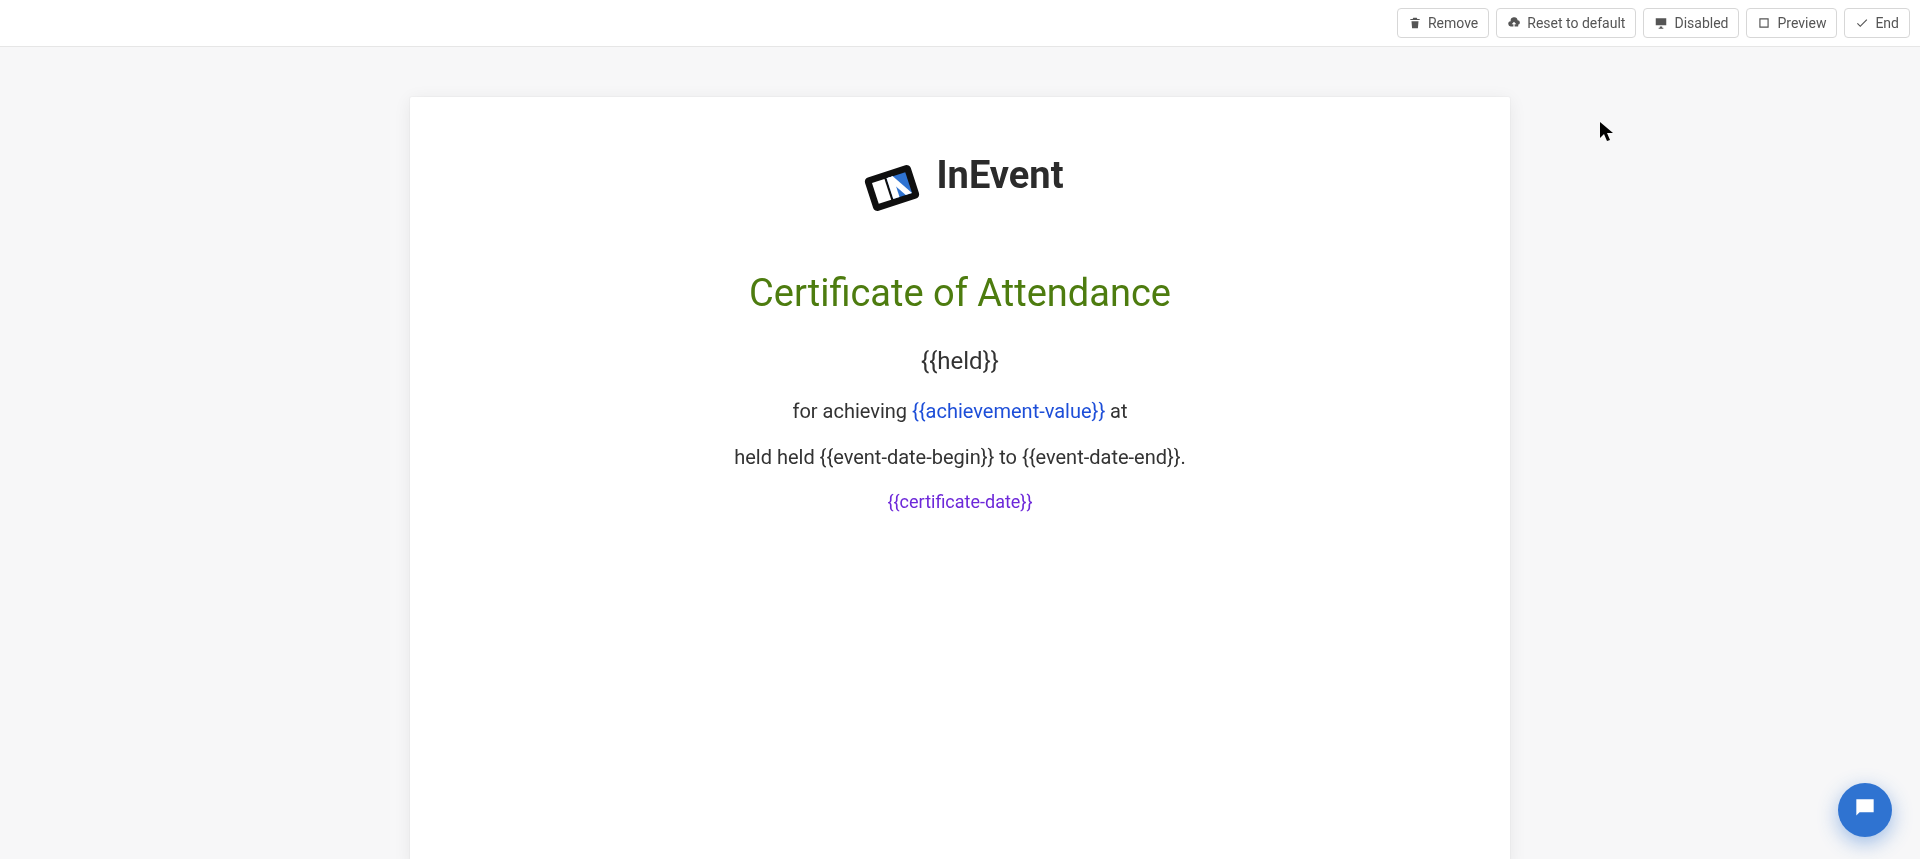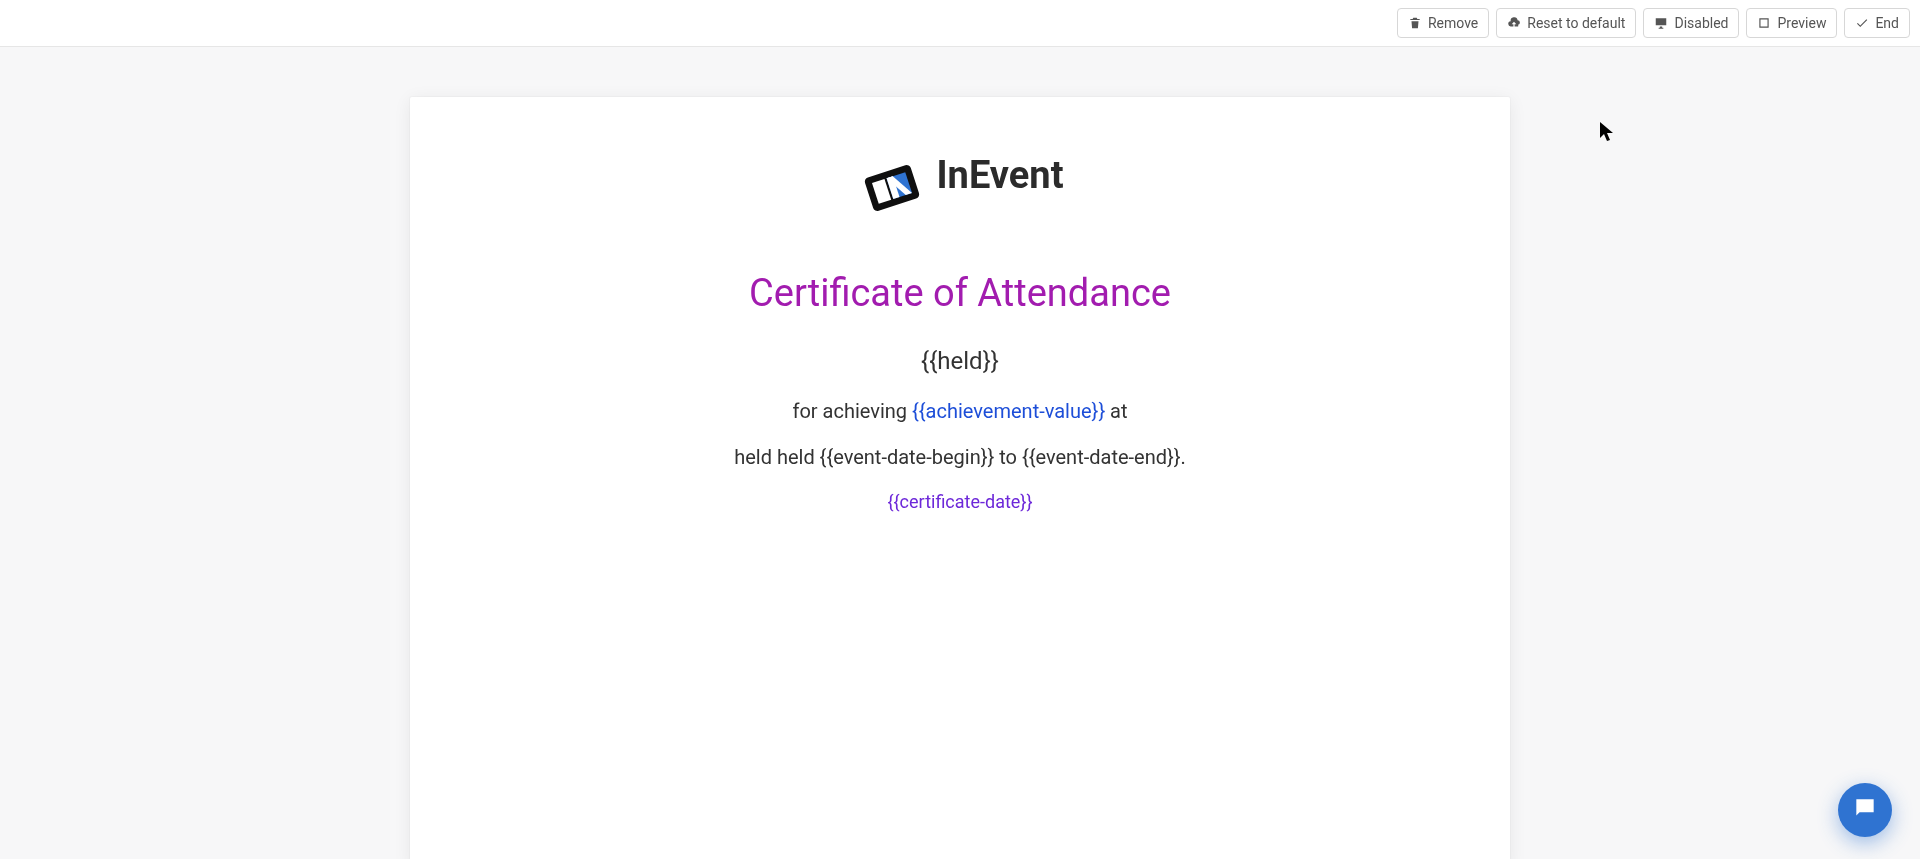--- a/index.html
+++ b/index.html
@@ -71,21 +71,21 @@
       margin-bottom: 44px;
     }
     .brand-name {
       font-size: 38px;
       font-weight: 700;
       color: #2b2b2b;
     }
     .cert-title {
       font-size: 38px;
       font-weight: 400;
-      color: #a21caf;
+      color: #4d7c0f;
       margin-bottom: 32px;
     }
     .line {
       font-size: 20px;
       color: #333333;
       margin-bottom: 22px;
     }
     .name-line {
       font-size: 24px;
       color: #333333;

